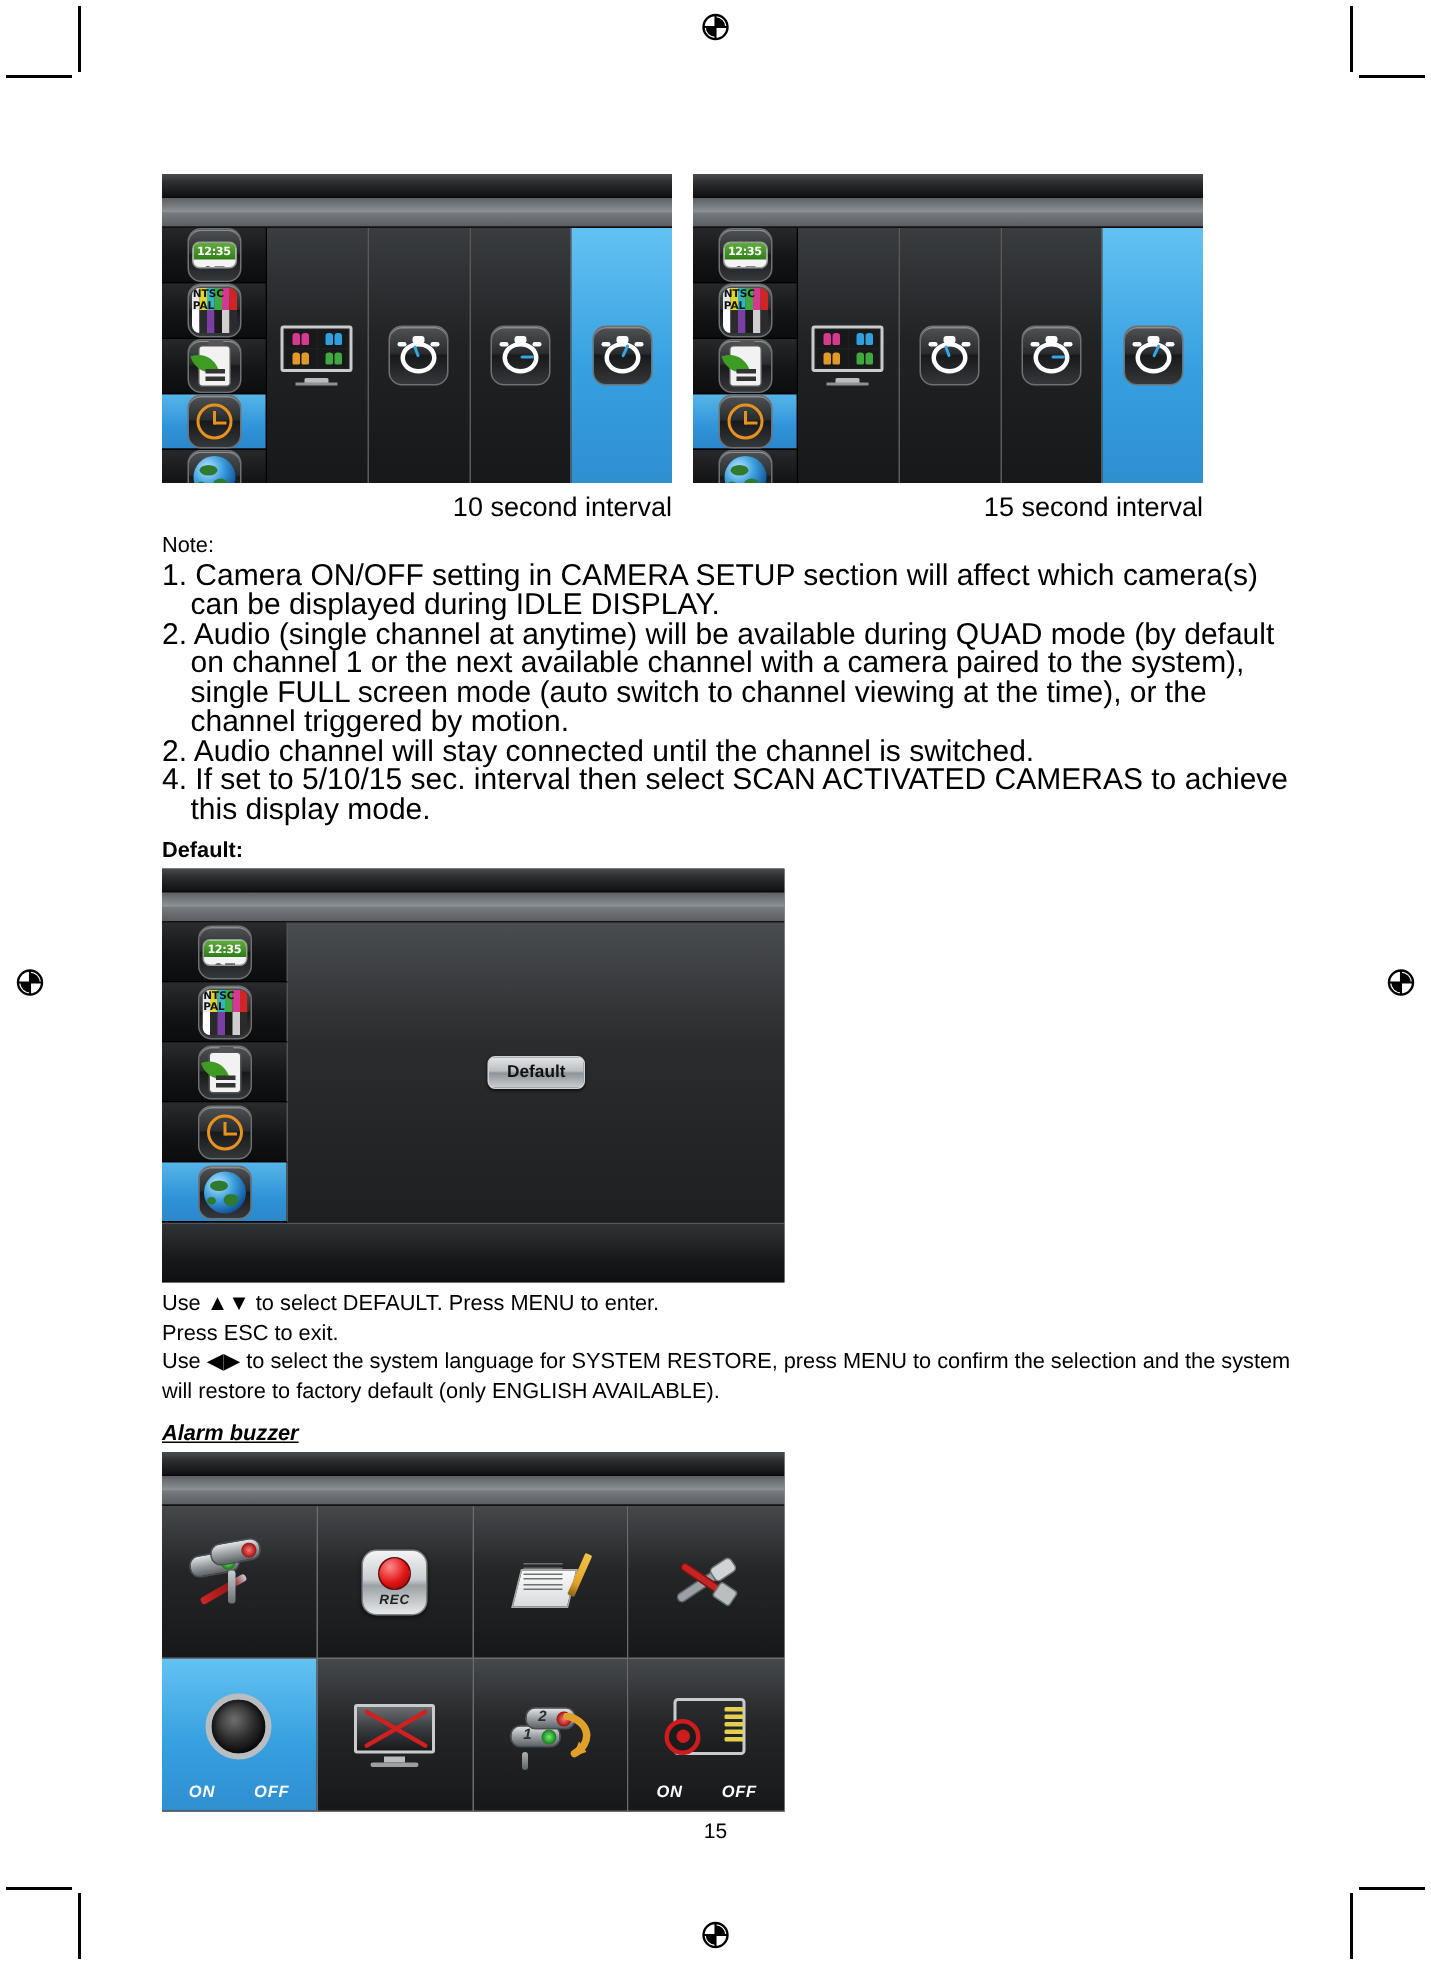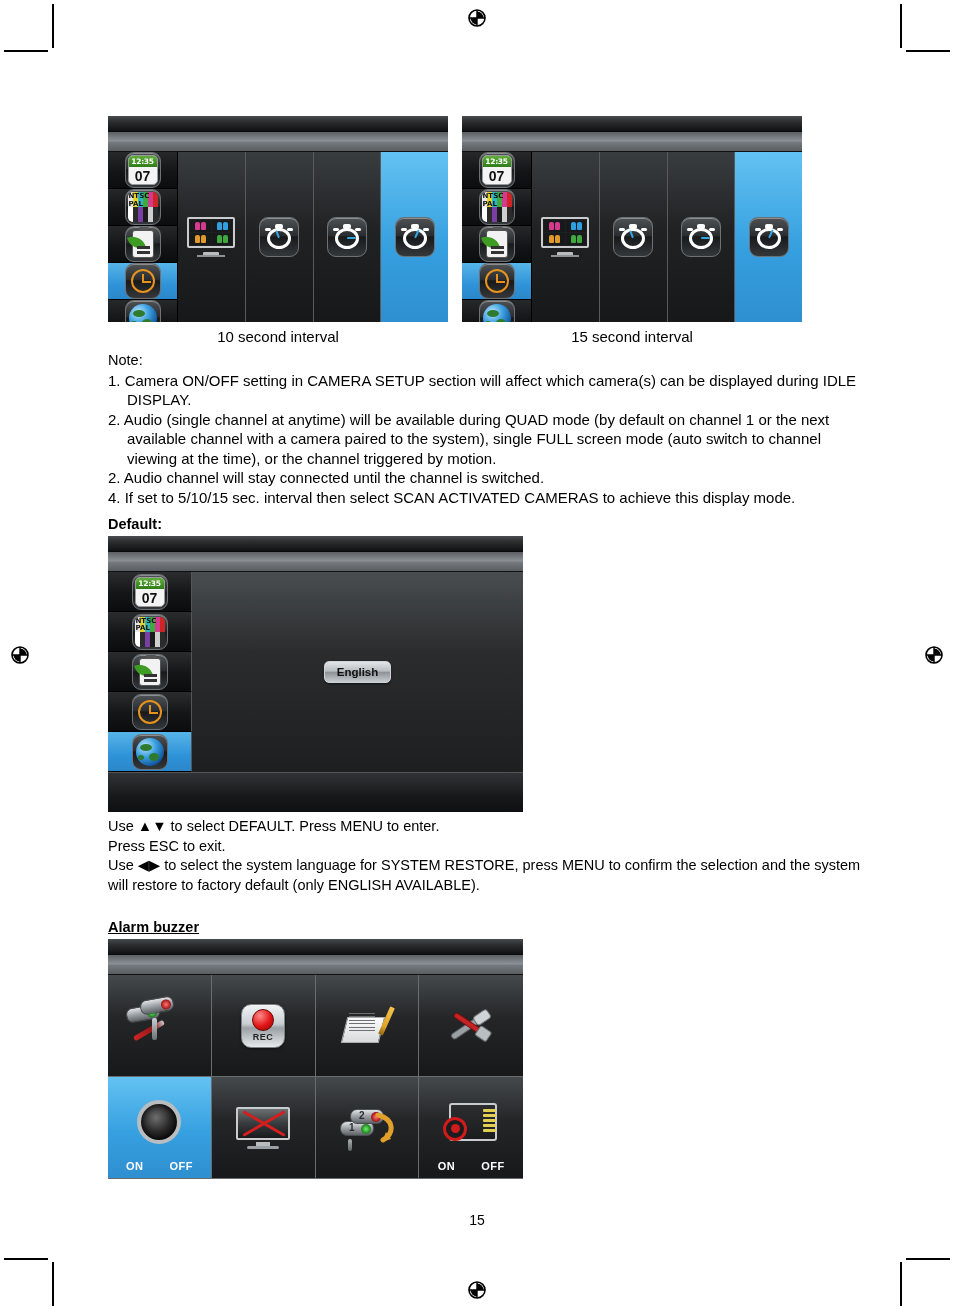--- a/index.html
+++ b/index.html
@@ -66,39 +66,39 @@
     border-right:1px solid #5a5a5a;
     display:flex; align-items:center; justify-content:center;
     background:linear-gradient(to bottom,#3a3d40 0%, #202224 45%, #17181a 100%);
   }
   .scan-col:last-child { border-right:none; }
   .scan-col.sel {
     background:linear-gradient(to bottom,#63c2f2 0%, #36a0e0 55%, #2f8fd0 100%);
   }
 
   .caption {
-    text-align:center;
-    font-size:15px;
+    text-align:right;
+    font-size:18px;
     padding-top:6px;
   }
 
   .panel-row { display:flex; gap:14px; }
   .panel-half { width:340px; }
   .sq-icon {
     width:36px; height:36px; border-radius:9px;
     background:linear-gradient(to bottom,#4e5255 0%, #2a2d30 46%, #17191b 50%, #35383b 100%);
     border:1px solid #6d7276;
     box-shadow:inset 0 1px 0 rgba(255,255,255,.35);
     display:flex; align-items:center; justify-content:center;
     position:relative;
     overflow:hidden;
   }
 
   
-  .cal { width:30px; height:30px; border-radius:5px; background:#f4f4f4; border:1px solid #9a9a9a; overflow:hidden; }
+  .cal { width:30px; height:18px; border-radius:5px; background:#f4f4f4; border:1px solid #9a9a9a; overflow:hidden; }
   .cal .cal-top {
     height:11px; background:linear-gradient(to bottom,#5fae3a,#2f7d18);
     color:#fff; font-size:7.5px; font-weight:bold; line-height:11px;
     text-align:center; letter-spacing:-.3px; font-family:"DejaVu Sans", sans-serif;
   }
   .cal .cal-num {
     height:19px; line-height:18px; text-align:center;
     font-size:14px; font-weight:bold; color:#111;
   }
   
@@ -270,21 +270,21 @@
 
   .camrot { width:58px; height:46px; position:relative; }
   .camrot .arrow { position:absolute; right:0; top:8px; width:22px; height:30px; }
 
   
   .h-bold { font-weight:bold; font-size:14.5px; margin:0 0 4px 0; }
   .h-ul { font-weight:bold; font-size:14.5px; text-decoration:underline; margin:0 0 4px 0; }
   .para { font-size:14.5px; line-height:19.5px; margin:0; }
   ol.notes { list-style:none; margin:0; padding:0; }
   ol.notes li {
-    font-size:15px; line-height:19.5px;
+    font-size:20px; line-height:19.5px;
     padding-left:19px; text-indent:-19px; margin:0;
   }
   .pagenum {
     position:absolute; left:0; top:1212px; width:954px;
     text-align:center; font-size:14px;
   }
 </style>
 </head>
 <body>
 
@@ -644,34 +644,34 @@
             <div class="sq-icon">
               <div class="globe">
                 <span class="land" style="left:4px; top:6px; width:12px; height:7px;"></span>
                 <span class="land" style="left:13px; top:15px; width:10px; height:8px;"></span>
                 <span class="land" style="left:2px; top:17px; width:6px; height:5px;"></span>
               </div>
             </div>
           </div>
         </div>
         <div class="def-main">
-          <div class="lang-btn">English</div>
+          <div class="lang-btn">Default</div>
         </div>
       </div>
       <div class="def-bottom"></div>
     </div>
 
     <div style="margin-top:5px;">
       <p class="para">Use ▲▼ to select DEFAULT. Press MENU to enter.</p>
       <p class="para">Press ESC to exit.</p>
       <p class="para">Use ◀▶ to select the system language for SYSTEM RESTORE, press MENU to confirm the selection and the system will restore to factory default (only ENGLISH AVAILABLE).</p>
     </div>
   </div>
 
-  <div style="margin-top:24px;">
+  <div style="margin-top:10px;font-style:italic;">
     <p class="h-ul">Alarm buzzer</p>
 
     <div class="osd" style="width:415px;">
       <div class="osd-topbar"></div>
       <div class="osd-subbar"></div>
       <div class="grid-body">
 
         <div class="gcell">
           <div class="icon-xl">
             <span class="cam" style="left:4px; top:10px; transform:rotate(-10deg);">

